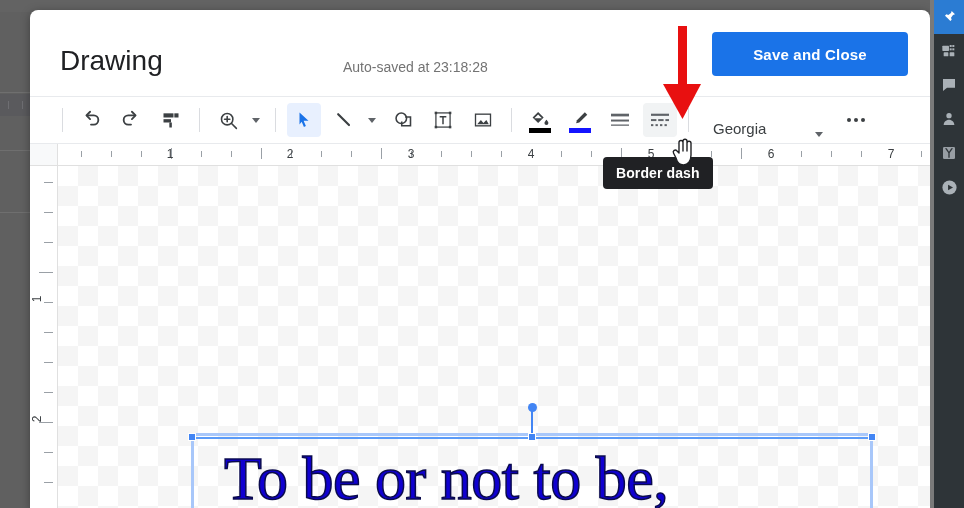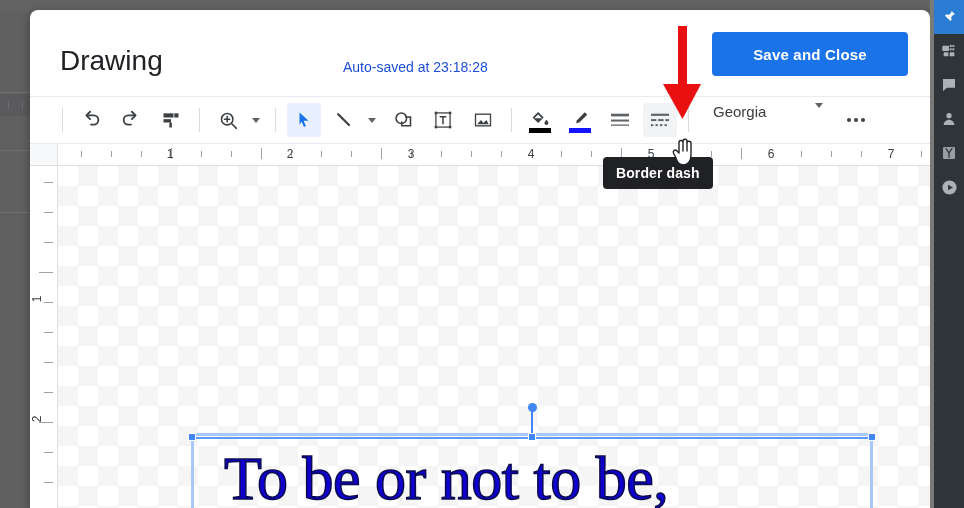--- a/index.html
+++ b/index.html
@@ -70,21 +70,21 @@
   }
 
   
   .dlg-header { position:relative; height:86px; }
   .dlg-title {
     position:absolute; left:30px; top:36px;
     font-size:28px; color:#202124; font-weight:400; line-height:30px;
   }
   .autosave {
     position:absolute; left:313px; top:48px;
-    font-size:14px; color:#1d4ed8; line-height:18px;
+    font-size:14px; color:#737373; line-height:18px;
   }
   .save-btn {
     position:absolute; right:22px; top:22px;
     width:196px; height:44px; border-radius:4px;
     background:#1a73e8; color:#fff;
     font-size:15px; font-weight:700; letter-spacing:.2px;
     display:flex; align-items:center; justify-content:center;
     border:none; cursor:pointer;
     font-family:"Liberation Sans", sans-serif;
   }
@@ -102,21 +102,21 @@
     margin:0 3px;
   }
   .tb-item.text { padding:0 8px; font-size:16px; color:#3c4043; gap:4px; }
   .tb-item.sel-active { background:#e8f0fe; }
   .tb-item.hover-active { background:#f1f3f4; }
   .tb-sep { width:1px; height:24px; background:#dadce0; margin:0 8px; }
   .caret { width:0; height:0; border-left:4px solid transparent; border-right:4px solid transparent; border-top:5px solid #5f6368; }
   .swatch-btn { flex-direction:column; gap:1px; padding-top:3px; }
   .swatch { width:22px; height:5px; }
   .font-select {
-    display:flex; align-items:flex-start; justify-content:space-between;
+    display:flex; align-items:flex-end; justify-content:space-between;
     width:128px; height:34px; padding:0 8px 0 10px;
     font-size:15px; color:#3c4043; cursor:pointer; margin-left:6px;
   }
   .more-btn { margin-left:8px; }
 
   
   .tooltip {
     position:absolute; left:573px; top:147px; z-index:36;
     background:#202124; color:#ffffff; border-radius:4px;
     padding:8px 13px; font-size:14px; font-weight:700; white-space:nowrap;

